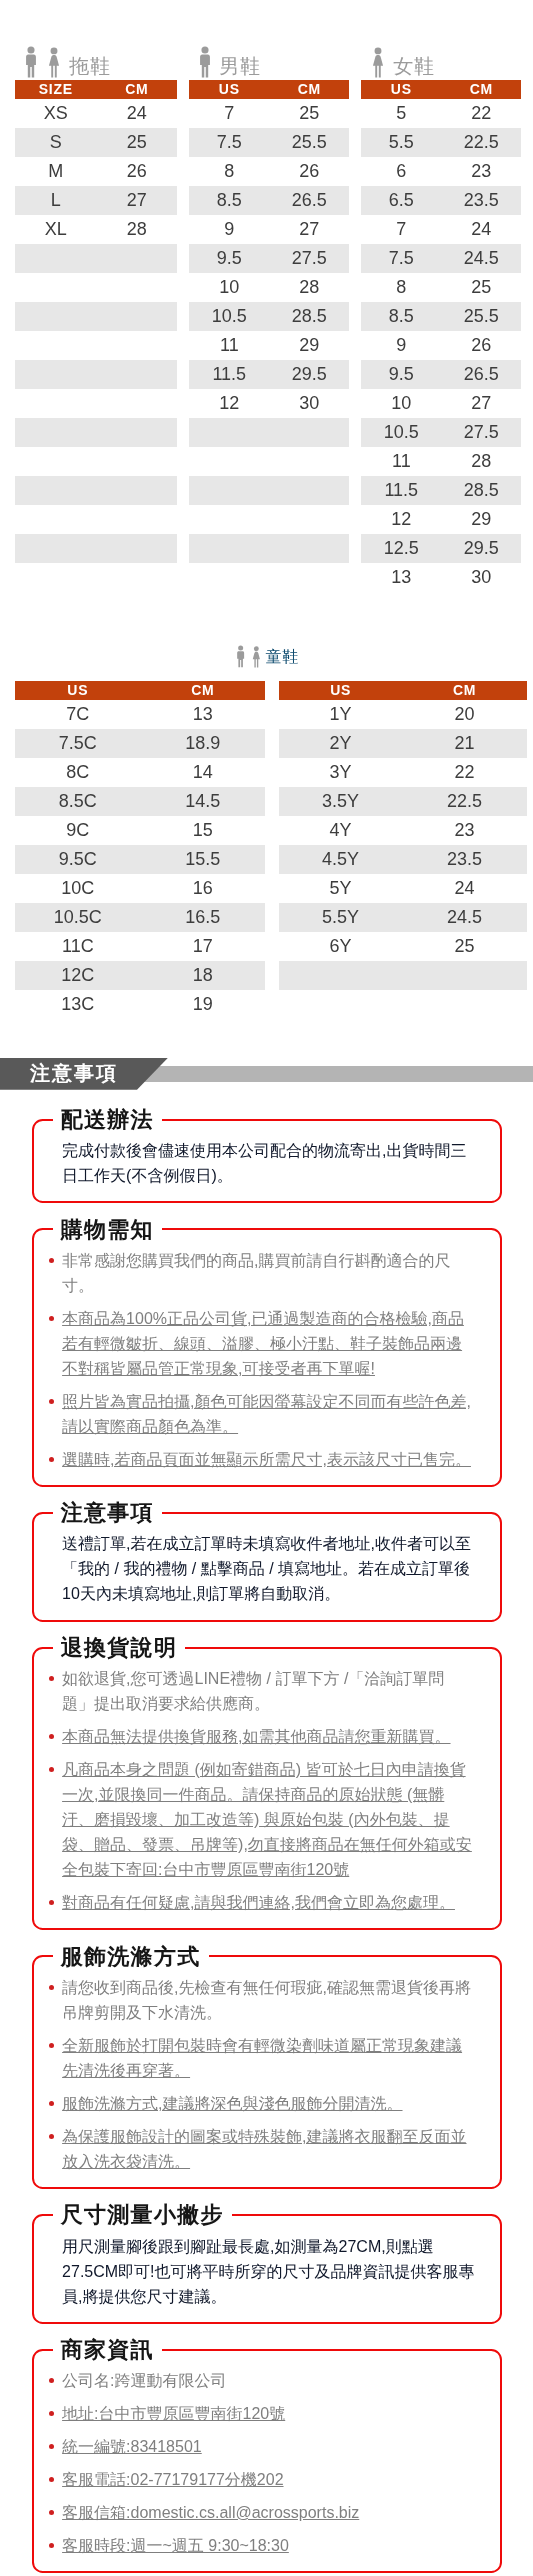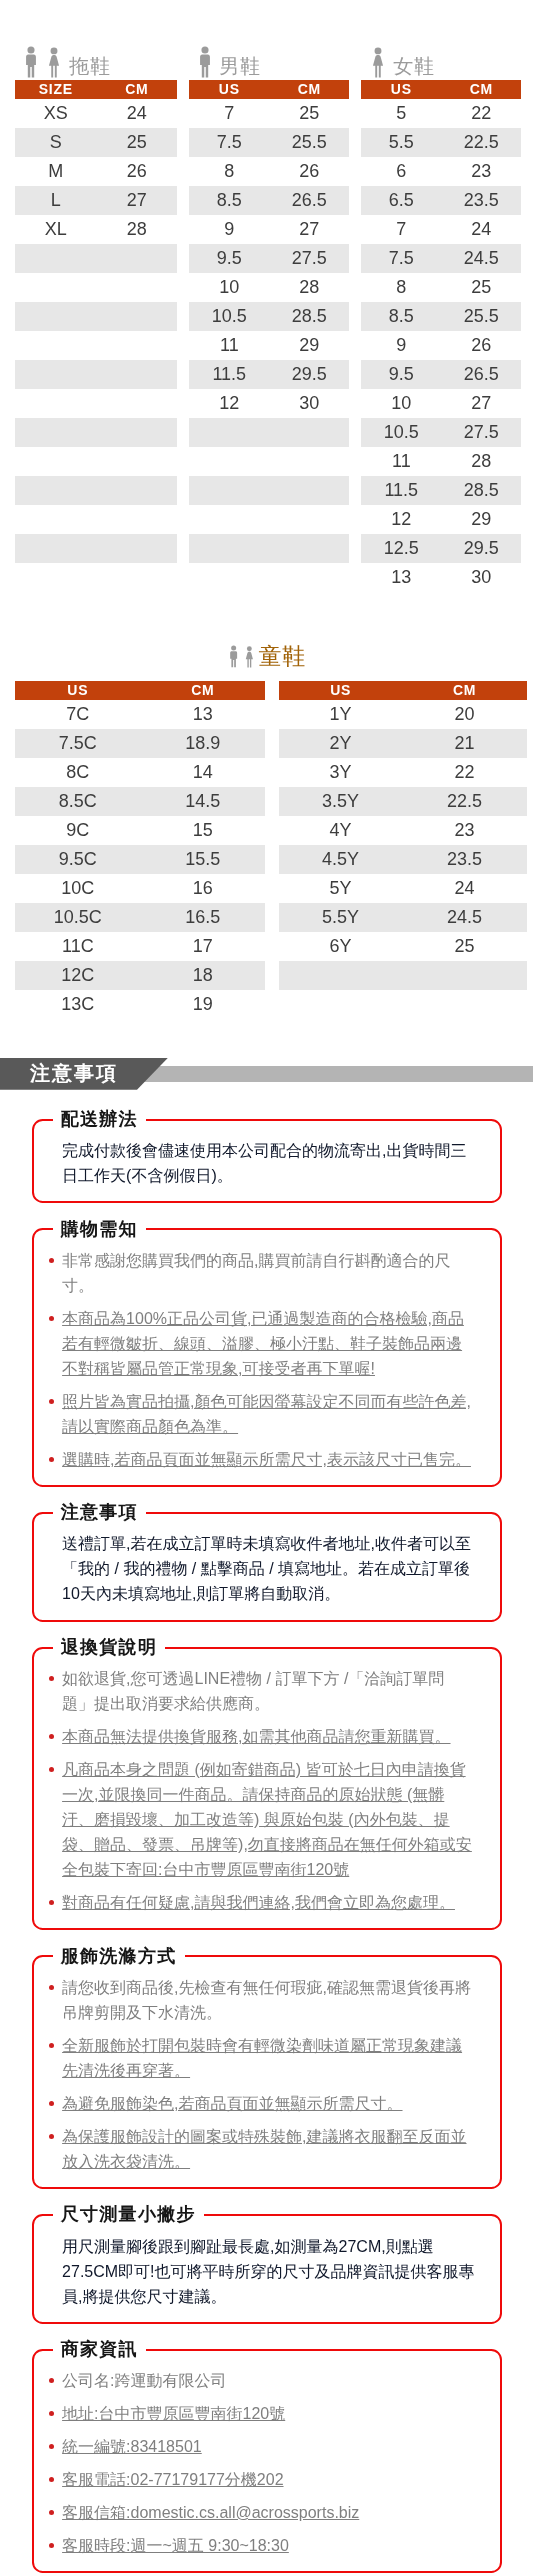--- a/index.html
+++ b/index.html
@@ -10,40 +10,40 @@
   }
   
   .size-section{padding-top:37px;}
   .tables-row{display:flex;padding-left:15.3px;gap:12px;}
   .size-table{flex:0 0 auto;}
   .w242{width:162px;} .w240{width:160px;} .w375{width:250px;} .w372{width:248px;}
   .tbl-label{height:43px;display:flex;align-items:flex-end;gap:6px;padding-left:8px;padding-bottom:2px;box-sizing:border-box;}
   .tbl-label .lbl{font-size:20px;color:#9b9b9b;line-height:23px;letter-spacing:0.7px;}
   .icon svg{display:block;fill:#9b9b9b;}
   .kids-title{margin-top:44px;height:32px;display:flex;align-items:flex-end;justify-content:center;gap:3.3px;padding-bottom:1.3px;}
-  .kids-title .lbl{font-size:23px;color:#a16207;line-height:23px;letter-spacing:0.7px;}
+  .kids-title .lbl{font-size:16px;color:#0c4a6e;line-height:23px;letter-spacing:0.7px;}
   .kids-row{margin-top:12px;display:flex;padding-left:15.3px;gap:13.3px;}
   .tbl-head{height:18.7px;background:#c2410c;display:flex;align-items:center;}
   .tbl-head .hcell{width:50%;text-align:center;color:#ffffff;font-size:14px;font-weight:bold;letter-spacing:0.7px;}
   .tbl-body .tbl-row{height:29px;display:flex;align-items:center;}
   .tbl-body .tbl-row:nth-child(even){background:#e7e7e7;}
   .tbl-body .cell{width:50%;text-align:center;font-size:18px;color:#3d3d3d;}
   
   .banner{position:relative;height:32px;margin-top:39px;}
   .banner-bar{position:absolute;left:113px;right:0;top:8.7px;height:15.3px;background:#b4b4b4;}
   .banner-dark{position:absolute;left:0;top:0;width:168px;height:32px;background:#595959;
     clip-path:polygon(0 0,100% 0,calc(100% - 31px) 100%,0 100%);
     display:flex;align-items:center;padding-left:30px;box-sizing:border-box;
     color:#ffffff;font-size:20px;font-weight:bold;letter-spacing:2px;}
   
   .notice-wrap{margin-top:29px;}
   .notice-box{position:relative;margin:0 31px 25px 32px;border:2.7px solid #ef0a0a;border-radius:10.7px;
     padding:17.4px 24px 13.3px 10.7px;box-sizing:border-box;width:470px;}
   .notice-box .title{position:absolute;top:-12.7px;left:18.7px;background:#ffffff;padding:0 8px;
-    font-size:18px;font-weight:bold;color:#161616;line-height:23px;letter-spacing:1.3px;}
+    font-size:22px;font-weight:bold;color:#161616;line-height:23px;letter-spacing:1.3px;}
   .notice-box p{margin:0 0 0 17.4px;font-size:16px;line-height:25px;color:#0f172a;}
   .notice-box ul{margin:0;padding:0;list-style:none;}
   .notice-box li{position:relative;padding-left:17.4px;font-size:16px;line-height:25px;color:#7f7f7f;}
   .notice-box li + li{margin-top:8px;text-decoration:underline;}
   .notice-box li::before{content:"";position:absolute;left:4px;top:10px;width:5.3px;height:5.3px;border-radius:50%;background:#cf1f1f;}
 </style>
 </head>
 <body>
 
 <div class="size-section">
@@ -471,21 +471,21 @@
         <li>本商品無法提供換貨服務,如需其他商品請您重新購買。</li>
         <li>凡商品本身之問題 (例如寄錯商品) 皆可於七日內申請換貨一次,並限換同一件商品。請保持商品的原始狀態 (無髒汙、磨損毀壞、加工改造等) 與原始包裝 (內外包裝、提袋、贈品、發票、吊牌等),勿直接將商品在無任何外箱或安全包裝下寄回:台中市豐原區豐南街120號</li>
         <li>對商品有任何疑慮,請與我們連絡,我們會立即為您處理。</li>
       </ul>
     </div>
     <div class="notice-box">
       <span class="title">服飾洗滌方式</span>
       <ul>
         <li>請您收到商品後,先檢查有無任何瑕疵,確認無需退貨後再將吊牌剪開及下水清洗。</li>
         <li>全新服飾於打開包裝時會有輕微染劑味道屬正常現象建議先清洗後再穿著。</li>
-        <li>為避免服飾染色,若商品頁面並無顯示所需尺寸。</li>
+        <li>服飾洗滌方式,建議將深色與淺色服飾分開清洗。</li>
         <li>為保護服飾設計的圖案或特殊裝飾,建議將衣服翻至反面並放入洗衣袋清洗。</li>
       </ul>
     </div>
     <div class="notice-box">
       <span class="title">尺寸測量小撇步</span>
       <p>用尺測量腳後跟到腳趾最長處,如測量為27CM,則點選27.5CM即可!也可將平時所穿的尺寸及品牌資訊提供客服專員,將提供您尺寸建議。</p>
     </div>
     <div class="notice-box">
       <span class="title">商家資訊</span>
       <ul>

